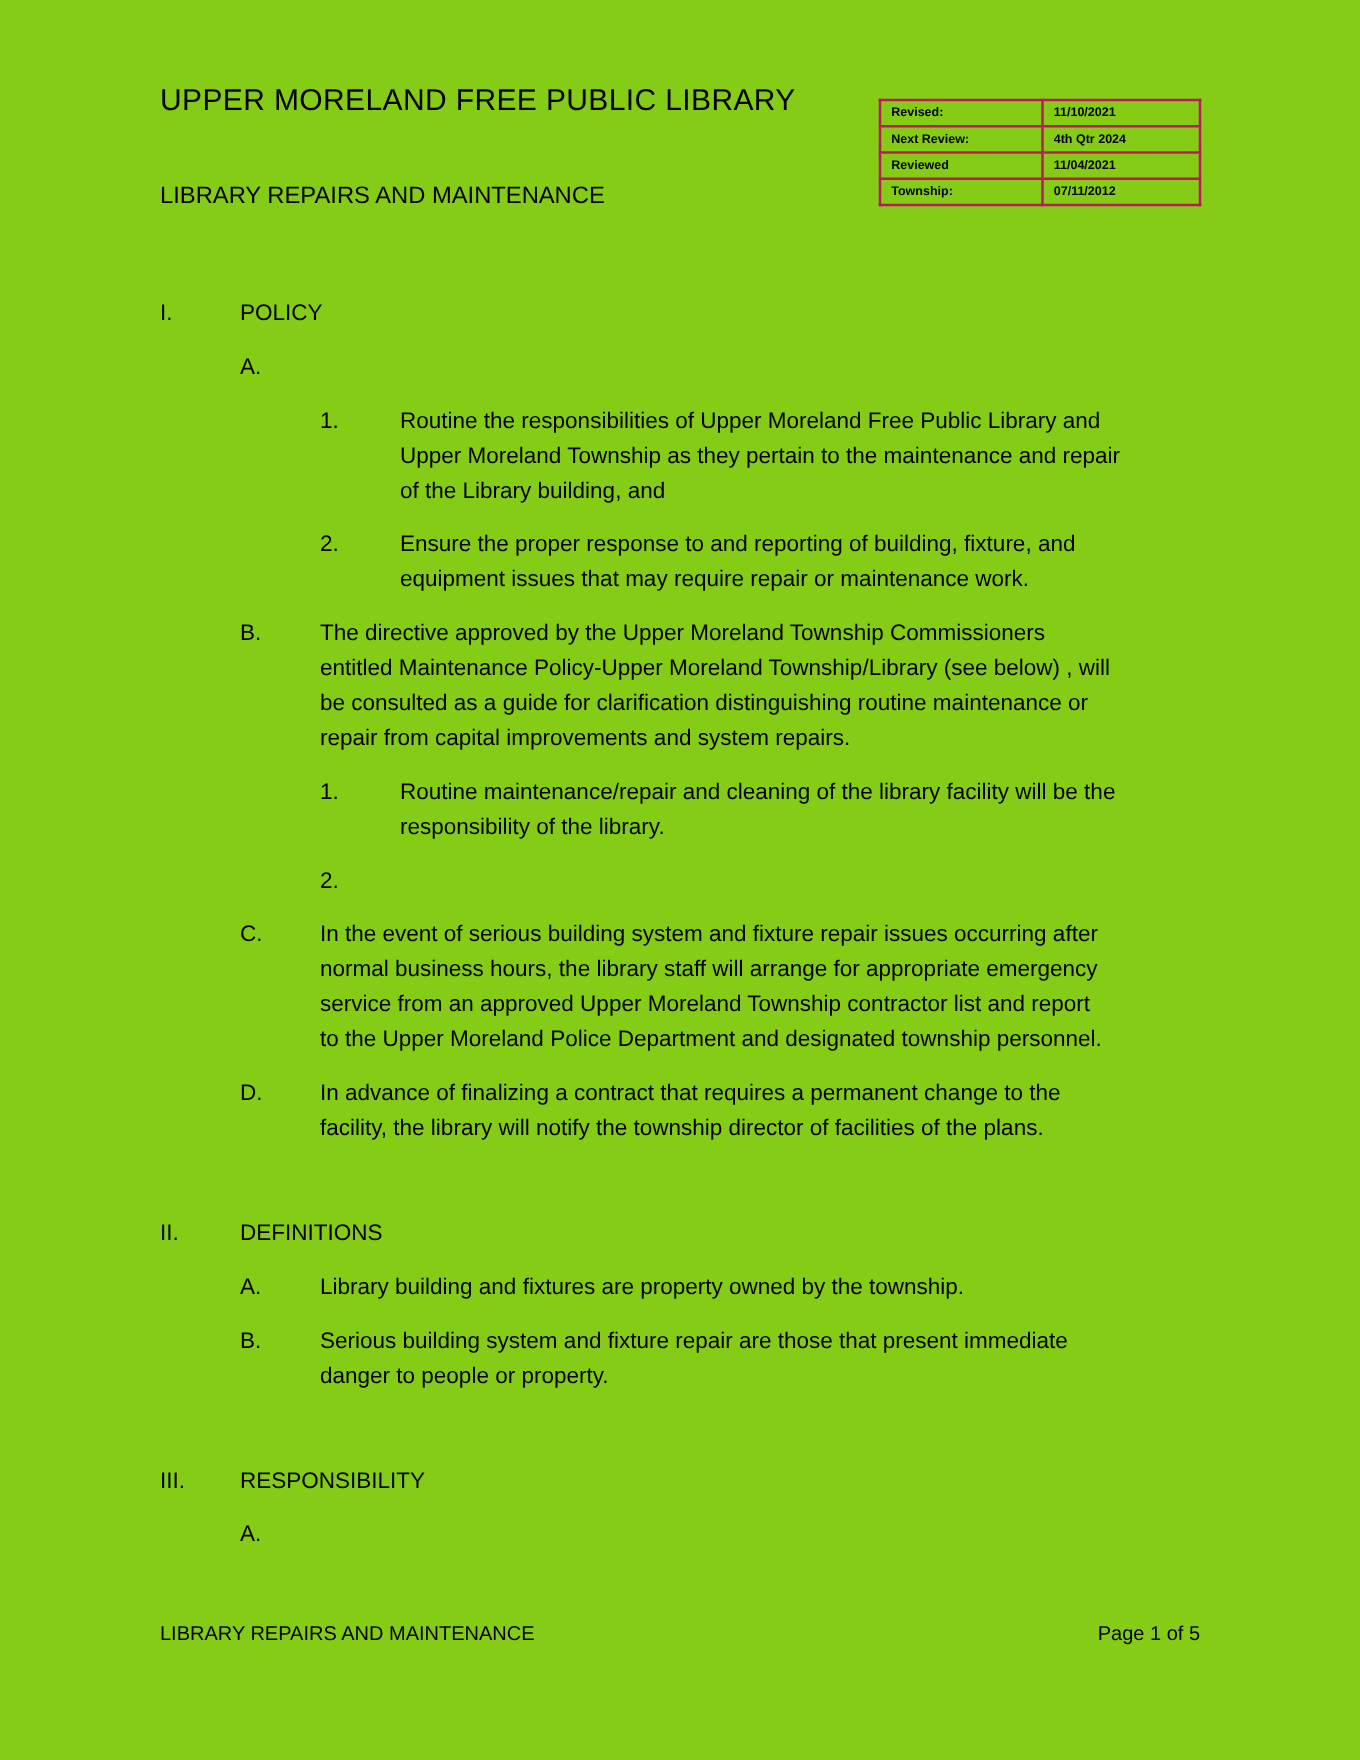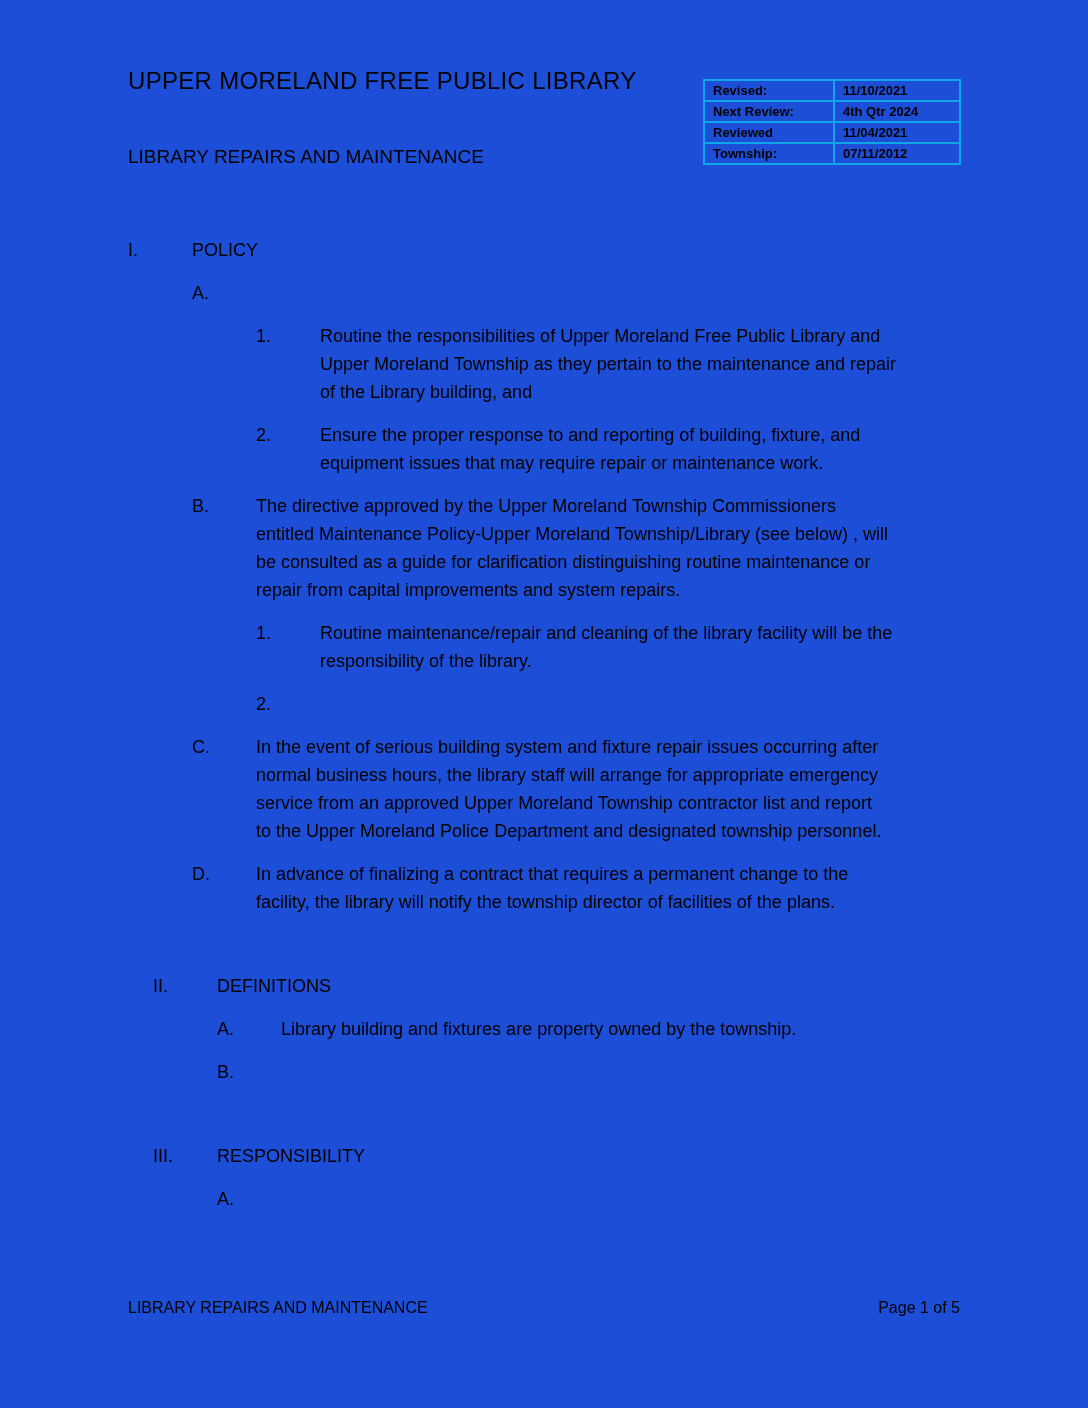--- a/index.html
+++ b/index.html
@@ -4,21 +4,21 @@
 <style>
   html, body {
     margin: 0;
     padding: 0;
     background: #ffffff;
   }
   .page {
     position: relative;
     width: 1088px;
     height: 1408px;
-    background: #1d4ed8;
+    background: #84cc16;
     color: #000000;
     font-family: "Liberation Sans", "DejaVu Sans", sans-serif;
     overflow: hidden;
   }
 
   
   .doc-title {
     position: absolute;
     left: 128px;
     top: 66px;
@@ -38,42 +38,42 @@
     white-space: nowrap;
   }
   .rev-table {
     position: absolute;
     left: 703px;
     top: 79px;
     border-collapse: collapse;
     table-layout: fixed;
   }
   .rev-table td {
-    border: 2px solid #0ea5e9;
-    font-size: 13px;
+    border: 2px solid #be185d;
+    font-size: 10px;
     font-weight: 700;
     line-height: 14px;
     padding: 3px 8px 2px 8px;
     white-space: nowrap;
     overflow: hidden;
   }
   .rev-table td.lbl { width: 112px; }
   .rev-table td.val { width: 108px; }
 
   
   .doc-body {
     position: absolute;
     left: 0;
     top: 236px;
     width: 1088px;
     font-size: 18px;
     line-height: 28px;
   }
   .row { display: flex; margin: 0 0 15px 0; }
-  .sec + .sec { margin-top: 56px; margin-left: 25px; }
+  .sec + .sec { margin-top: 56px; }
   .mk { flex: 0 0 64px; }
   .row.h  .mk { margin-left: 128px; }
   .row.la .mk { margin-left: 192px; }
   .row.ln .mk { margin-left: 256px; }
   .tx {
     flex: 1;
     white-space: pre-line;
     margin-right: 40px;
   }
   .htxt { white-space: nowrap; }
@@ -177,20 +177,22 @@
       <div class="row h">
         <span class="mk">II.</span>
         <span class="htxt">DEFINITIONS</span>
       </div>
       <div class="row la">
         <span class="mk">A.</span>
         <div class="tx">Library building and fixtures are property owned by the township.</div>
       </div>
       <div class="row la">
         <span class="mk">B.</span>
+        <div class="tx">Serious building system and fixture repair are those that present immediate
+danger to people or property.</div>
       </div>
     </div>
 
     <div class="sec">
       <div class="row h">
         <span class="mk">III.</span>
         <span class="htxt">RESPONSIBILITY</span>
       </div>
       <div class="row la">
         <span class="mk">A.</span>

